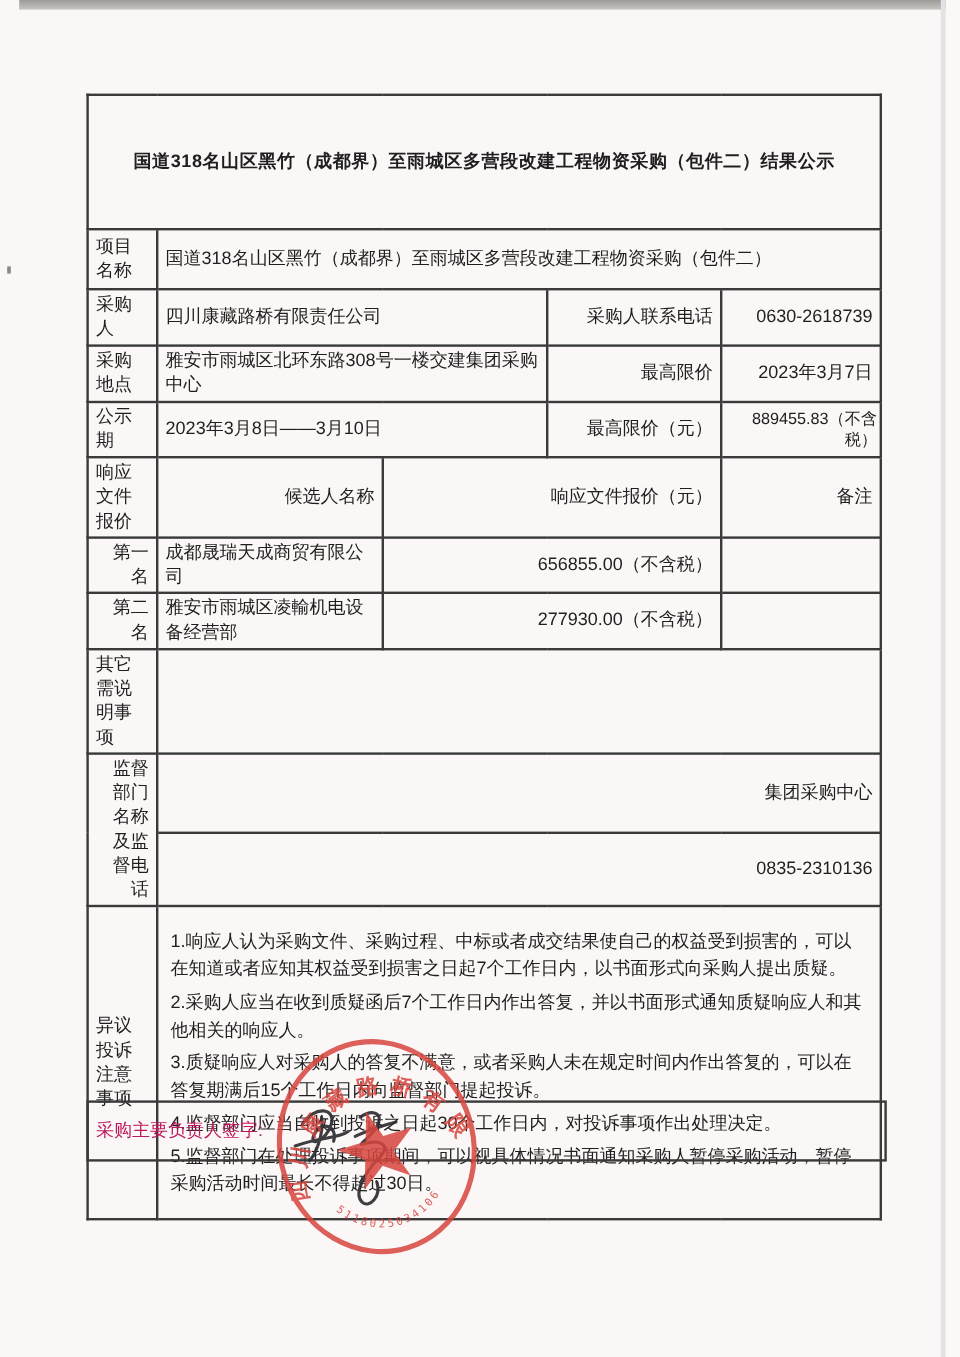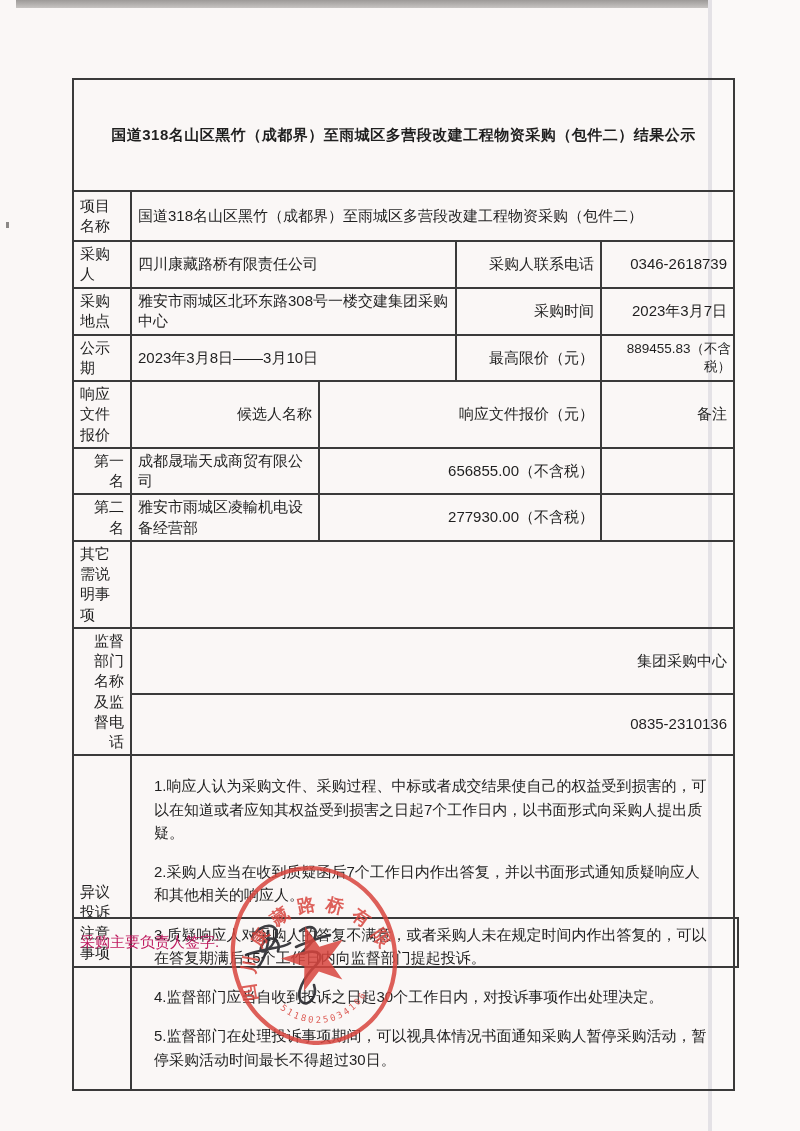--- a/index.html
+++ b/index.html
@@ -2,21 +2,21 @@
 <html><head>
 <meta charset="utf-8">
 <style>
   html,body{margin:0;padding:0;}
   body{
     width:800px;height:1131px;
     font-family:"Liberation Sans","DejaVu Sans",sans-serif;
     background:#fbf9f8;position:relative;overflow:hidden;
   }
   .page{
-    position:absolute;left:0;top:0;width:712px;height:1131px;
+    position:absolute;left:0;top:0;width:788px;height:1131px;
     background:#faf7f6;
   }
   
   .scan-edge-top{
     position:absolute;left:16px;top:0;right:0;height:8px;
     background:linear-gradient(#9d9a98,#c7c4c2);
   }
   .scan-edge-right{
     position:absolute;right:0;top:0;width:4px;height:100%;
     background:#e4e2e6;
@@ -38,21 +38,21 @@
   }
   td.title{
     font-weight:bold;font-size:23px;text-align:center;
     line-height:1.7;letter-spacing:.5px;padding:6px 12px;color:#161616;
   }
   td.lbl{padding-left:4px;padding-right:2px;}
   td.lbl-top{vertical-align:top;padding-top:6px;margin-top:12px;}
   td.ctr{text-align:right;}
   td.name-cell{font-size:13px;text-align:left;padding-left:2px;padding-right:2px;}
   td.obj-cell{vertical-align:middle;}
-  td.obj-cell p{margin:16px;line-height:1.55;}
+  td.obj-cell p{margin:4px;line-height:1.55;}
   .sign-box{
     position:absolute;left:72px;top:917px;width:657px;height:47px;
     border:2px solid #3a3a3a;
     display:flex;align-items:center;
     font-size:15px;color:#be185d;padding-left:6px;
   }
   .seal{
     position:absolute;left:224px;top:858px;width:180px;height:195px;
     opacity:.85;pointer-events:none;
   }
@@ -85,27 +85,27 @@
 
     <tr style="height:50px">
       <td class="lbl">项目名称</td>
       <td colspan="4">国道318名山区黑竹（成都界）至雨城区多营段改建工程物资采购（包件二）</td>
     </tr>
 
     <tr style="height:46px">
       <td class="lbl">采购人</td>
       <td colspan="2">四川康藏路桥有限责任公司</td>
       <td class="ctr">采购人联系电话</td>
-      <td class="ctr">0346-2618739</td>
+      <td class="ctr">0630-2618739</td>
     </tr>
 
     <tr style="height:47px">
       <td class="lbl">采购地点</td>
       <td colspan="2">雅安市雨城区北环东路308号一楼交建集团采购中心</td>
-      <td class="ctr">采购时间</td>
+      <td class="ctr">最高限价</td>
       <td class="ctr">2023年3月7日</td>
     </tr>
 
     <tr style="height:36px">
       <td class="lbl">公示期</td>
       <td colspan="2">2023年3月8日——3月10日</td>
       <td class="ctr">最高限价（元）</td>
       <td class="ctr" style="font-size:13.5px;padding-left:6px;padding-right:2px;">889455.83（不含税）</td>
     </tr>
 

